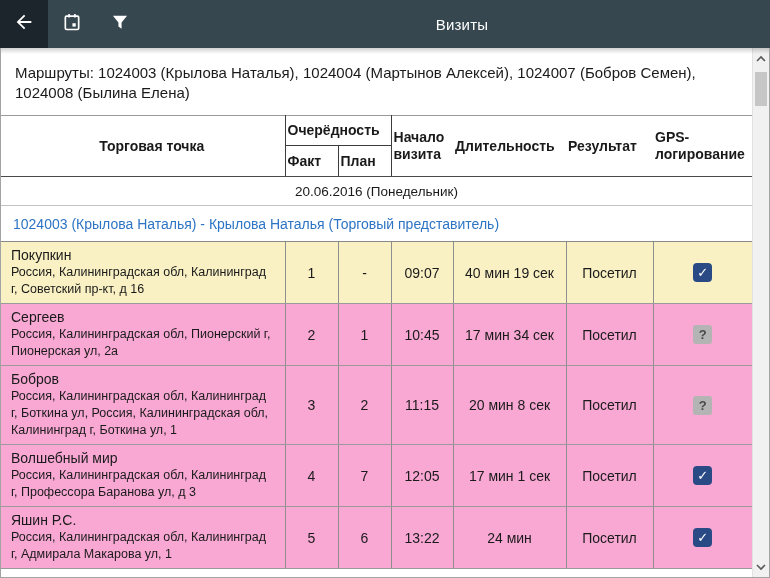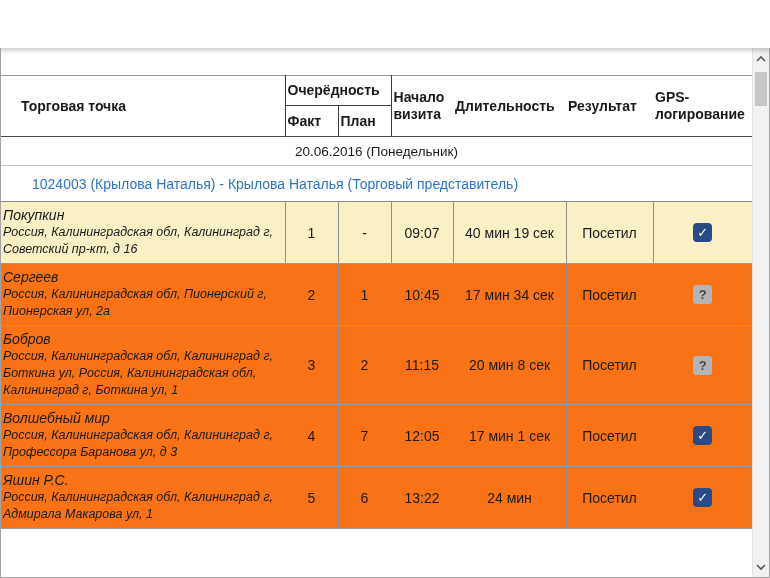--- a/index.html
+++ b/index.html
@@ -38,59 +38,87 @@
 
   
   table { width:100%; border-collapse:collapse; table-layout:fixed; }
   col.w-outlet{width:284px;} col.w-fact{width:53px;} col.w-plan{width:53px;}
   col.w-start{width:62px;} col.w-dur{width:113px;} col.w-res{width:87px;} col.w-gps{width:99px;}
 
   thead { border-top:1px solid #9a9a9a; }
   thead th { font-weight:bold; font-size:14px; line-height:17px; vertical-align:middle;
     padding:4px 2px; background:#fff; }
   thead tr:last-child th, thead th[rowspan] { border-bottom:1px solid #4a4a4a; }
-  th.h-outlet { text-align:left; padding-left:20px; }
+  th.h-outlet { text-align:center; padding-left:20px; }
   th.h-order { border-left:1px solid #3c3c3c; border-right:1px solid #3c3c3c;
     border-bottom:1px solid #3c3c3c !important; height:30px; }
   th.h-fact { border-left:1px solid #3c3c3c; border-right:1px solid #3c3c3c; height:31px; }
   th.h-plan { border-right:1px solid #3c3c3c; height:31px;margin-left:40px; }
   th.h-center { text-align:left; }
 
   td.group-date { text-align:center; font-size:13.5px; height:29px;
     border-bottom:1px solid #c2c2c2; background:#fff; }
-  td.route-link { height:36px; padding-left:31px; font-size:14px; font-weight:500;
+  td.route-link { height:36px; padding-left:12px; font-size:14px; font-weight:500;
     color:var(--link-color,#2d74c4); border-bottom:1px solid #8a8a8a; background:#fff;
     cursor:pointer; }
 
   tbody.rows td { border-right:1px solid #8f8f8f; border-bottom:1px solid #9a9a9a;
-    vertical-align:middle; background:#f97316; }
+    vertical-align:middle; background:#f9a8d4; }
   tbody.rows td:last-child { border-right:none; }
   tbody.rows tr.highlighted td { background:var(--highlight-bg,#f9f1c4); }
-  td.c-outlet { padding:4px 10px 5px 2px;font-style:italic; }
+  td.c-outlet { padding:4px 10px 5px 10px; }
   .outlet-name { font-size:14px; line-height:18px; }
   .outlet-address { font-size:12.5px; line-height:17px; }
   td.c-center { text-align:center; font-size:14px; padding:4px 2px; }
 
   .gps-badge { display:inline-flex; width:19px; height:19px; border-radius:4px;
     align-items:center; justify-content:center; font-size:13px; font-weight:bold;
     vertical-align:middle; cursor:pointer; }
   .gps-badge.gps-check { background:var(--gps-check-bg,#2a4a86); color:#fff; }
   .gps-badge.gps-question { background:var(--gps-question-bg,#b4b4b4); color:#4a4a4a;
     border-radius:3px; }
 </style>
 </head>
 <body>
 
 <div id="screen">
 
+  <div class="appbar">
+    <div class="back-btn">
+      <span>
+        <svg width="22" height="22" viewBox="0 0 24 24">
+            <path d="M20 11H7.8l5.6-5.6L12 4l-8 8 8 8 1.4-1.4L7.8 13H20z" fill="#fff"></path>
+          </svg>
+      </span>
+    </div>
+    <div class="bar-btn">
+      <span>
+        <svg width="20" height="20" viewBox="0 0 24 24" fill="none" stroke="#fff" stroke-width="2">
+          <rect x="4" y="5" width="16" height="16" rx="1.5"></rect>
+          <line x1="8.5" y1="2.5" x2="8.5" y2="6.5"></line>
+          <line x1="15.5" y1="2.5" x2="15.5" y2="6.5"></line>
+          <rect x="12.5" y="13.5" width="4" height="4" fill="#fff" stroke="none"></rect>
+        </svg>
+      </span>
+    </div>
+    <div class="bar-btn">
+      <span>
+        <svg width="20" height="20" viewBox="0 0 24 24">
+            <path d="M3.5 4.5h17l-6.6 8.2V20l-3.8-2.6v-4.7z" fill="#fff"></path>
+          </svg>
+      </span>
+    </div>
+    <div class="appbar-title">Визиты</div>
+  </div>
 
   <div class="content">
     <div class="viewport">
 
       <div class="info">
+        <div class="routes">Маршруты: 1024003 (Крылова Наталья), 1024004 (Мартынов Алексей), 1024007 (Бобров Семен), 1024008 (Былина Елена)</div>
       </div>
 
       <table>
         <colgroup>
           <col class="w-outlet">
             <col class="w-fact">
             <col class="w-plan">
           <col class="w-start">
             <col class="w-dur">
             <col class="w-res">

